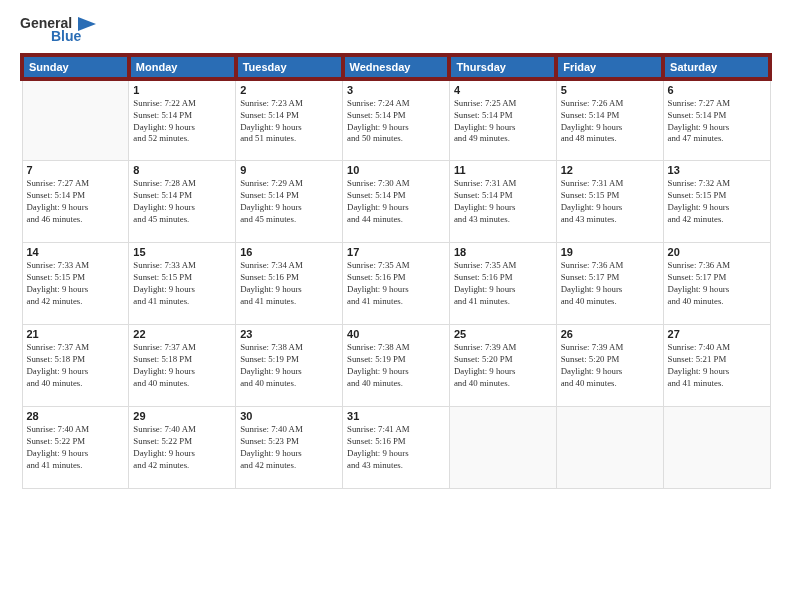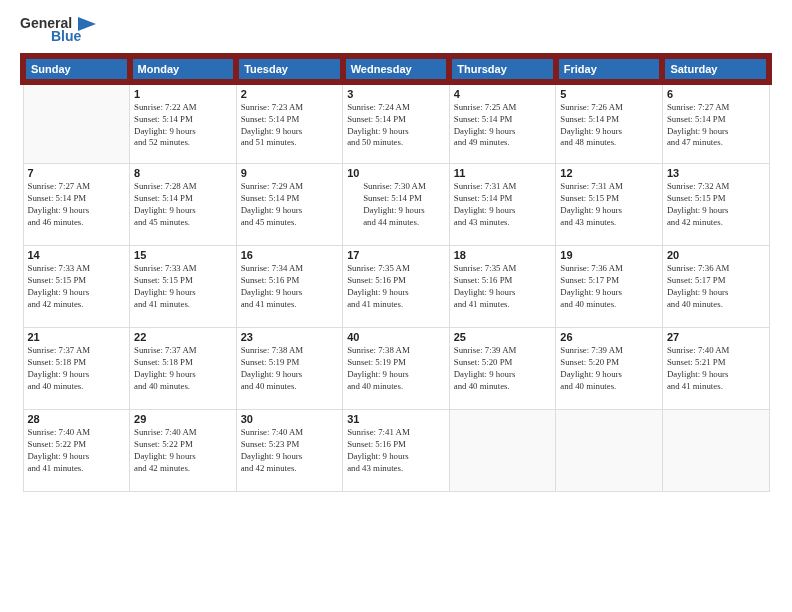--- a/index.html
+++ b/index.html
@@ -46,21 +46,21 @@
       table-layout: fixed;
       font-size: 9.5px;
     }
     .calendar thead th {
       background: #2a6db5;
       color: #fff;
       text-align: left;
       padding: 4px 5px;
       font-size: 11px;
       font-weight: bold;
-      border: 6px solid #7f1d1d;
+      border: 4px solid #7f1d1d;
     }
     .calendar tbody td {
       border: 1px solid #ddd;
       vertical-align: top;
       padding: 3px 4px;
       height: 82px;
       background: #fff;
     }
     .calendar tbody td.empty {
       background: #f9f9f9;
@@ -175,21 +175,21 @@
           </td>
           <td>
             <div class="day-number">9</div>
             <div class="day-info" style="white-space: pre-line;">Sunrise: 7:29 AM
 Sunset: 5:14 PM
 Daylight: 9 hours
 and 45 minutes.</div>
           </td>
           <td>
             <div class="day-number">10</div>
-            <div class="day-info" style="white-space: pre-line; margin-left: 16px;">Sunrise: 7:30 AM
+            <div class="day-info" style="white-space: pre-line;">Sunrise: 7:30 AM
 Sunset: 5:14 PM
 Daylight: 9 hours
 and 44 minutes.</div>
           </td>
           <td>
             <div class="day-number">11</div>
             <div class="day-info" style="white-space: pre-line;">Sunrise: 7:31 AM
 Sunset: 5:14 PM
 Daylight: 9 hours
 and 43 minutes.</div>

